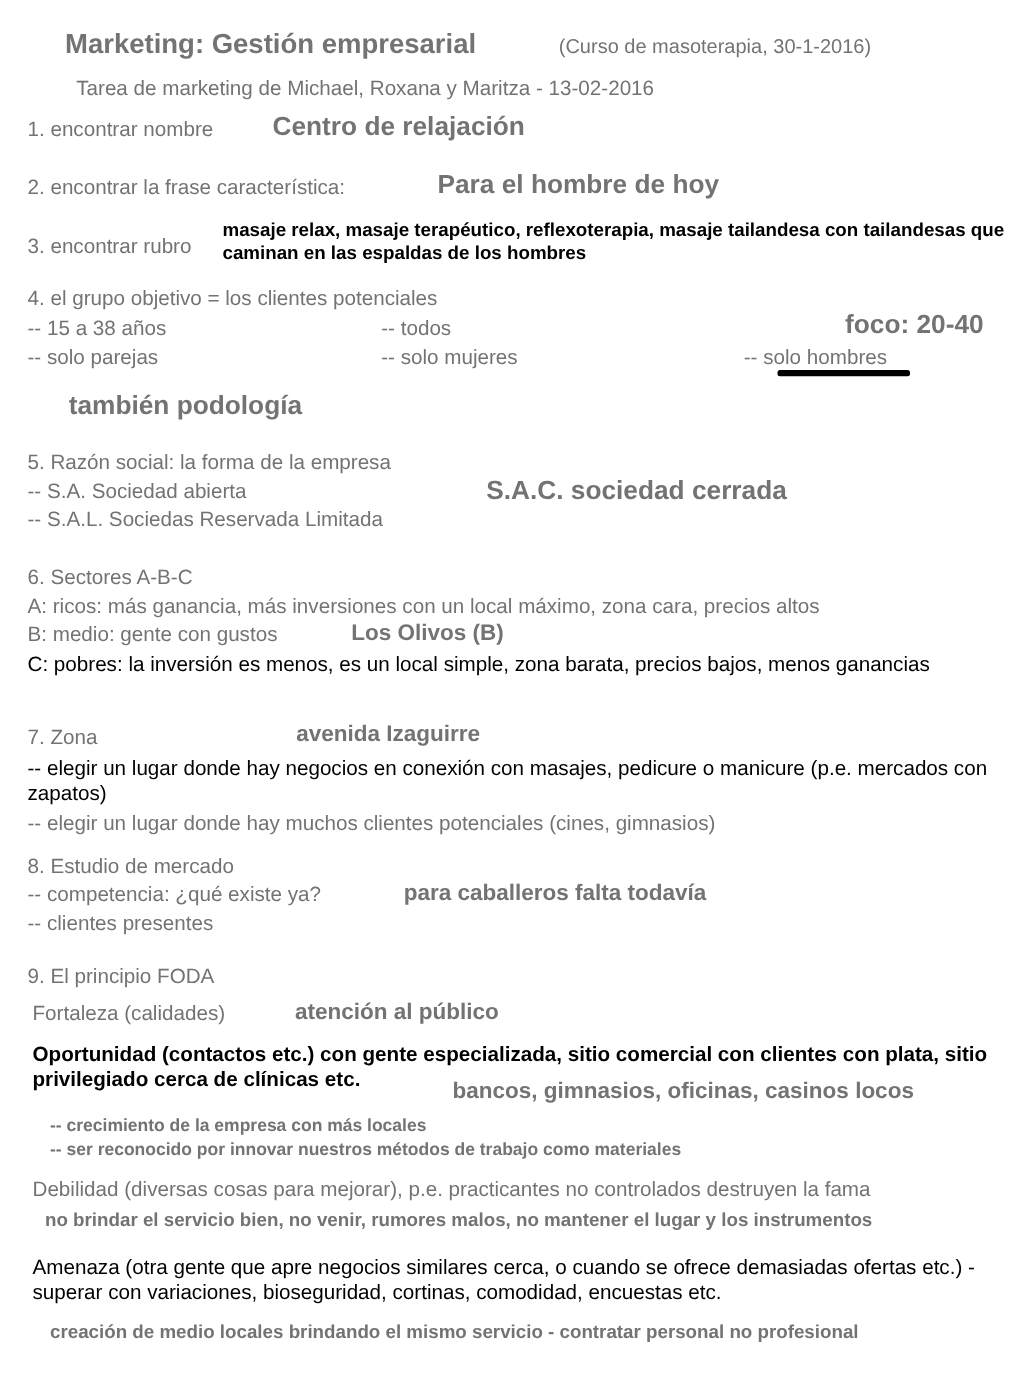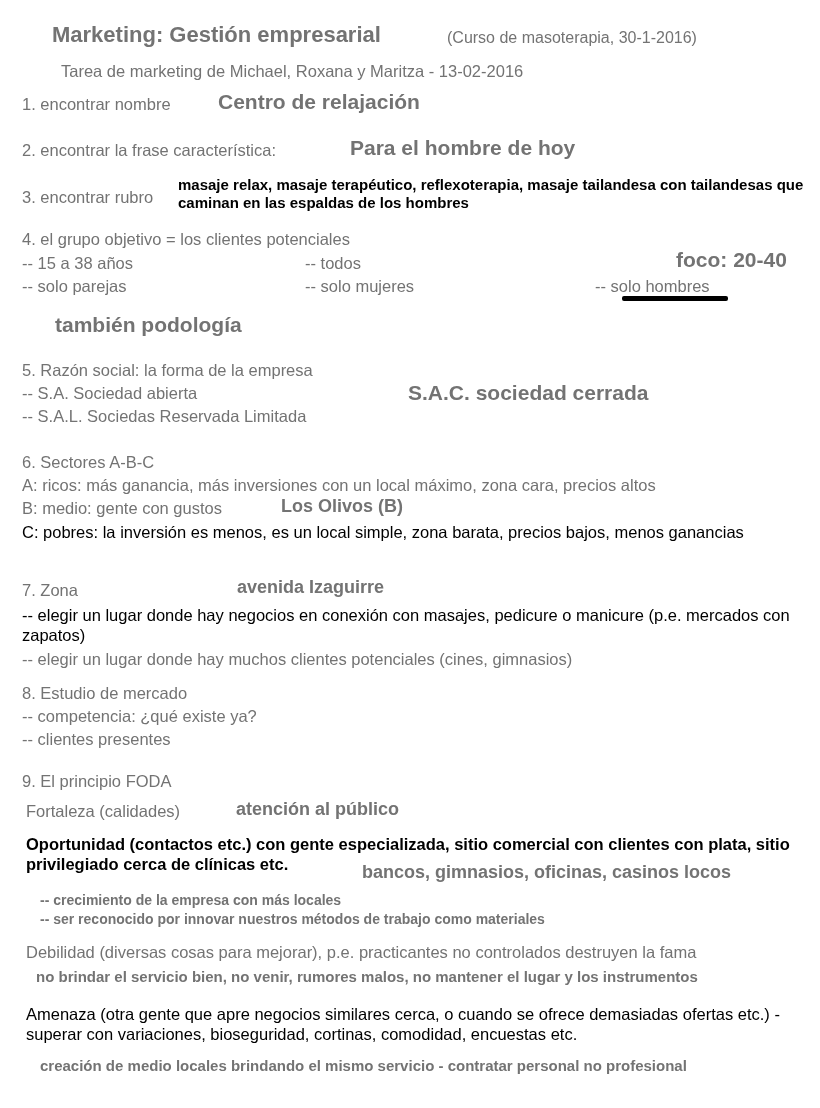--- a/index.html
+++ b/index.html
@@ -80,35 +80,36 @@
   <div class="t s-body" style="left:595px; top:277px;">-- solo hombres</div>
   <div class="underline-bar" style="left:622px; top:296px; width:106px;"></div>
 
   <div class="t s-ann-lg" style="left:676px; top:248px;">foco: 20-40</div>
 
   <div class="t s-ann-lg" style="left:55px; top:313px;">también podología</div>
 
   <div class="t s-body" style="left:22px; top:361px;">5. Razón social: la forma de la empresa</div>
   <div class="t s-body" style="left:22px; top:384px;">-- S.A. Sociedad abierta</div>
   <div class="t s-body" style="left:22px; top:407px;">-- S.A.L. Sociedas Reservada Limitada</div>
-  <div class="t s-ann-lg" style="left:408px; top:381px;">S.A.C. sociedad cerrada</div>
+  <div class="t s-ann-lg" style="left:389px; top:381px;">S.A.C. sociedad cerrada</div>
 
   <div class="t s-body" style="left:22px; top:453px;">6. Sectores A-B-C</div>
   <div class="t s-body" style="left:22px; top:476px;">A: ricos: más ganancia, más inversiones con un local máximo, zona cara, precios altos</div>
   <div class="t s-body" style="left:22px; top:499px;">B: medio: gente con gustos</div>
   <div class="t s-ann-md" style="left:281px; top:496px;">Los Olivos (B)</div>
   <div class="wrap s-body" style="left:22px; top:522px; width:790px;">C: pobres: la inversión es menos, es un local simple, zona barata, precios bajos, menos ganancias</div>
 
   <div class="t s-body" style="left:22px; top:581px;">7. Zona</div>
   <div class="t s-ann-md" style="left:237px; top:577px;">avenida Izaguirre</div>
   <div class="wrap s-body" style="left:22px; top:605px; width:792px;">-- elegir un lugar donde hay negocios en conexión con masajes, pedicure o manicure (p.e. mercados con zapatos)</div>
   <div class="t s-body" style="left:22px; top:650px;">-- elegir un lugar donde hay muchos clientes potenciales (cines, gimnasios)</div>
 
   <div class="t s-body" style="left:22px; top:684px;">8. Estudio de mercado</div>
   <div class="t s-body" style="left:22px; top:707px;">-- competencia: ¿qué existe ya?</div>
+  <div class="t s-ann-md" style="left:323px; top:704px;">para caballeros falta todavía</div>
   <div class="t s-body" style="left:22px; top:730px;">-- clientes presentes</div>
 
   <div class="t s-body" style="left:22px; top:772px;">9. El principio FODA</div>
 
   <div class="t s-body" style="left:26px; top:802px;">Fortaleza (calidades)</div>
   <div class="t s-ann-md" style="left:236px; top:799px;">atención al público</div>
 
   <div class="wrap s-body" style="left:26px; top:834px; width:788px;font-weight:bold;">Oportunidad (contactos etc.) con gente especializada, sitio comercial con clientes con plata, sitio privilegiado cerca de clínicas etc.</div>
   <div class="t s-ann-md" style="left:362px; top:862px;">bancos, gimnasios, oficinas, casinos locos</div>
 

